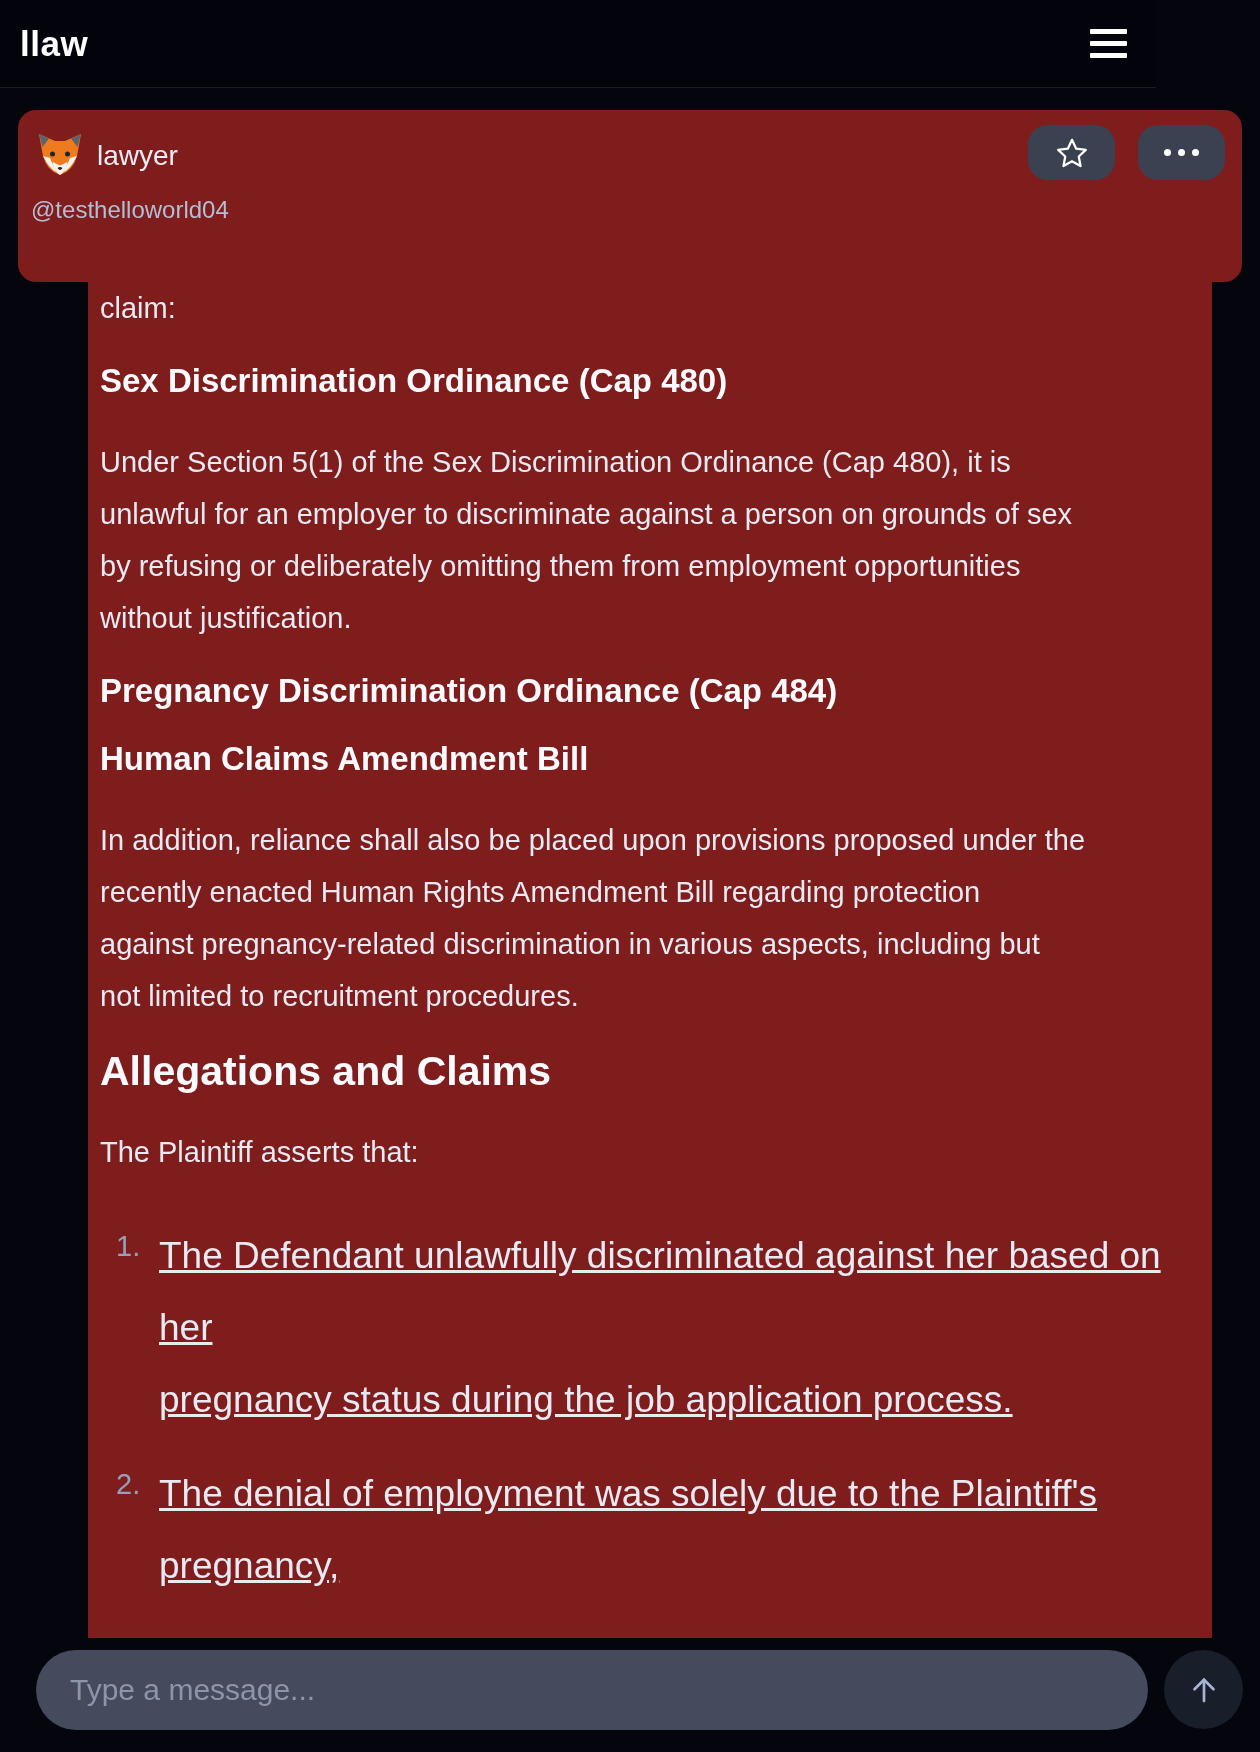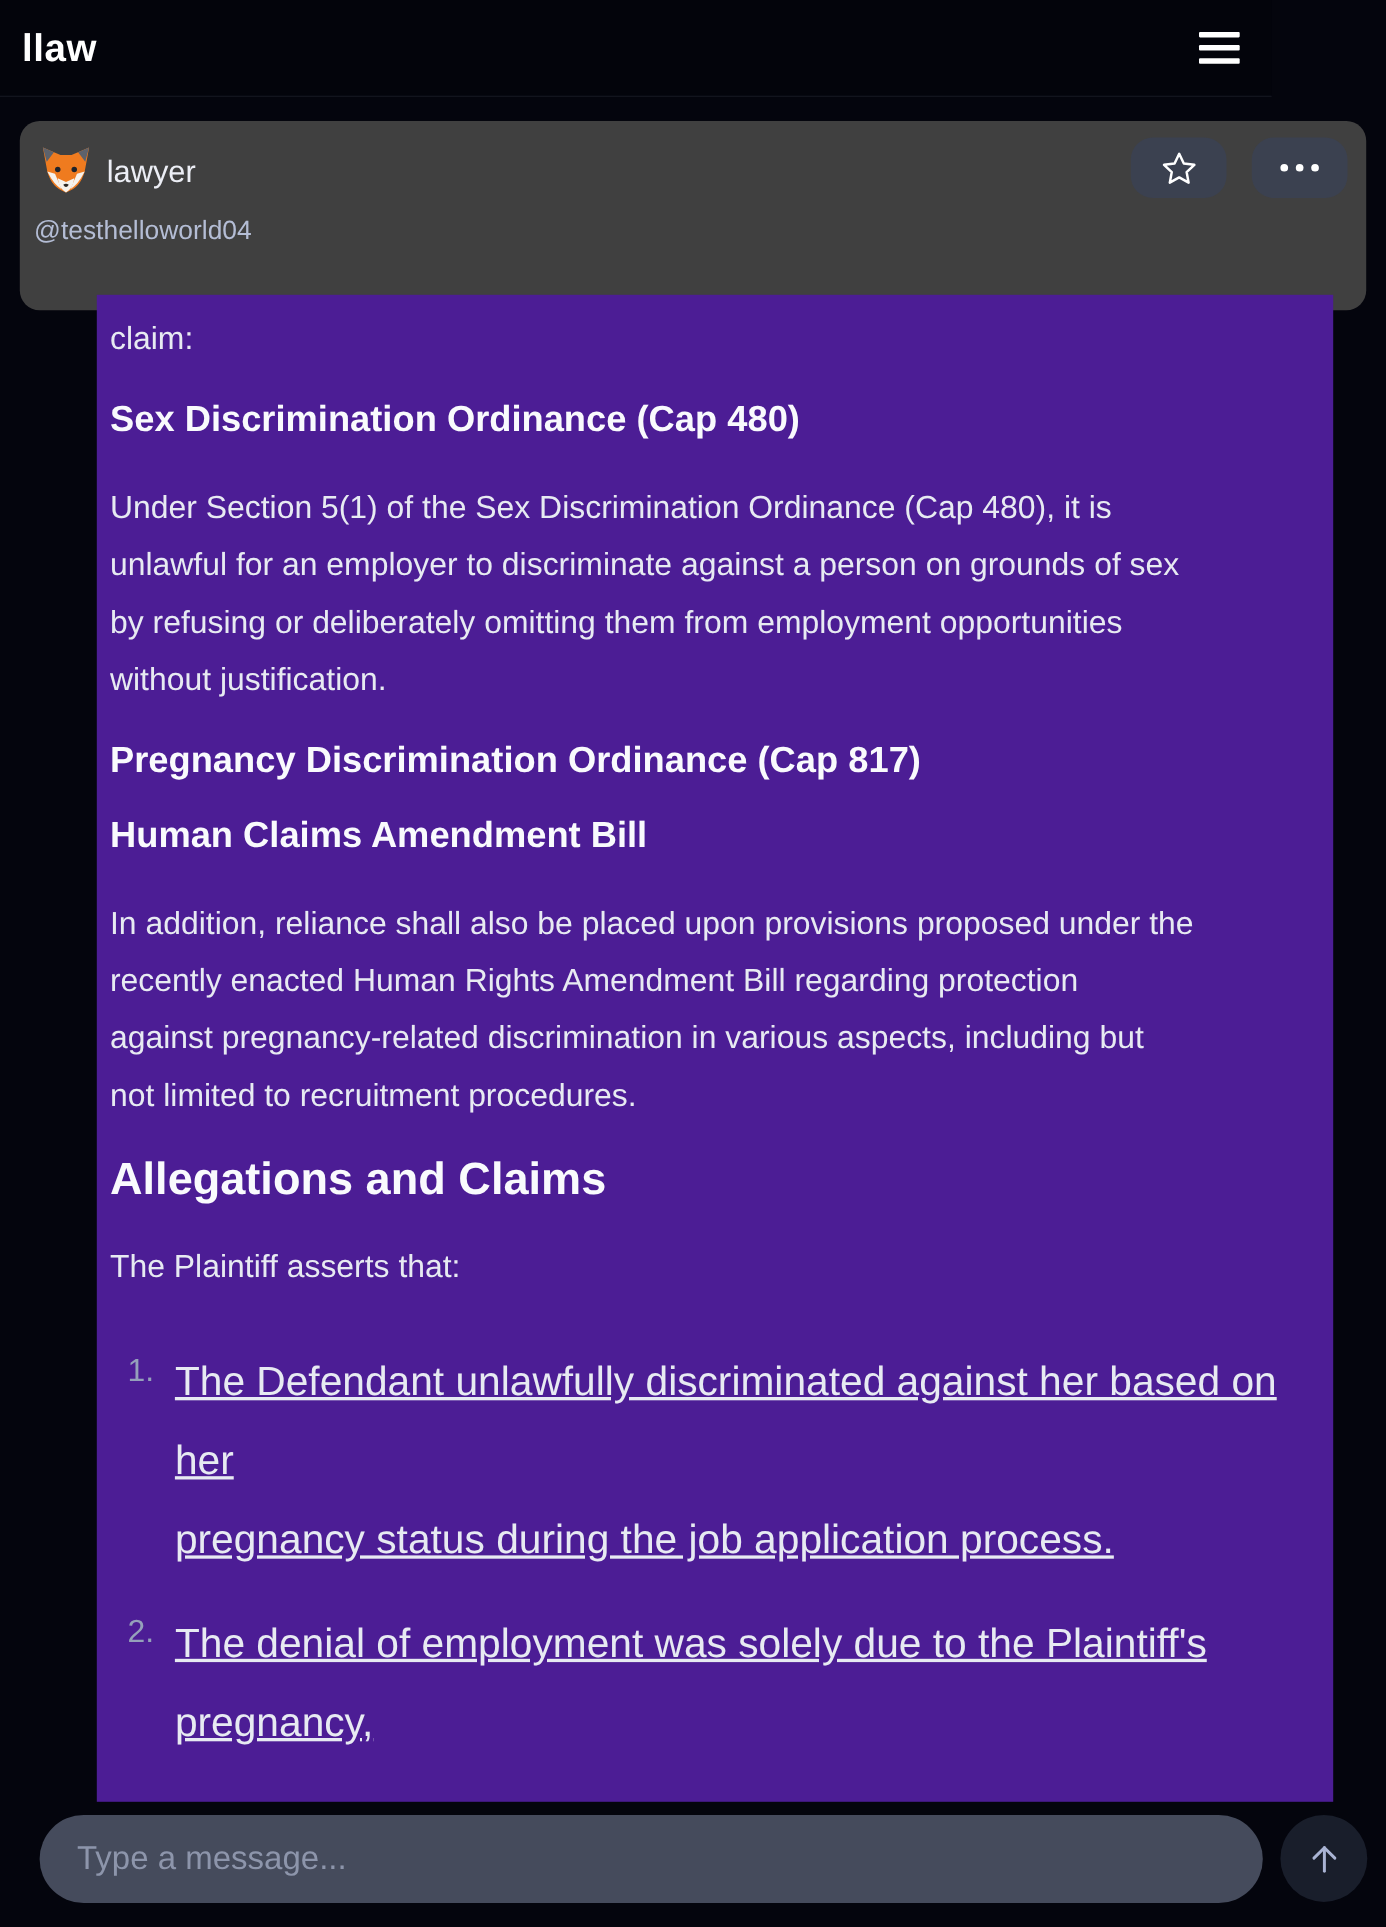--- a/index.html
+++ b/index.html
@@ -20,39 +20,39 @@
     padding: 0 22px 0 20px;
   }
   .app-title { font-size: 35px; font-weight: 700; color: #ffffff; letter-spacing: 0.5px; }
   .menu-btn { width: 44px; height: 40px; display: flex; flex-direction: column;
     justify-content: center; gap: 7px; background: transparent; border: none; cursor: pointer; }
   .menu-btn span { display: block; width: 37px; height: 5px; background: #ffffff; border-radius: 1px; }
 
   
   .card {
     position: absolute; top: 110px; left: 18px; width: 1224px; height: 172px;
-    background: #404040; border-radius: 18px;
+    background: #7f1d1d; border-radius: 18px;
   }
   .avatar { position: absolute; left: 18px; top: 20px; width: 48px; height: 48px; }
   .profile-name { position: absolute; left: 79px; top: 30px; font-size: 28px; color: #eceef5; }
   .profile-handle { position: absolute; left: 13px; top: 86px; font-size: 24px; color: #b4bdd5; }
   .card-btn {
     position: absolute; top: 15px; height: 55px; width: 87px;
     background: #3b4150; border: none; border-radius: 20px; cursor: pointer;
     display: flex; align-items: center; justify-content: center;
   }
   .btn-star { right: 127px; }
   .btn-more { right: 17px; }
   .dots { display: flex; gap: 7px; }
   .dots i { width: 7px; height: 7px; border-radius: 50%; background: #ffffff; }
 
   
   .bubble {
     position: absolute; left: 88px; top: 268px; width: 1124px; height: 1370px;
-    background: #4c1d95; overflow: hidden;
+    background: #7f1d1d; overflow: hidden;
     padding: 14px 24px 0 12px;
   }
   .bubble .intro { font-size: 29px; line-height: 52px; color: #e7eaf2; white-space: pre-line; }
   .bubble h3 { margin-top: 26px; font-size: 33px; line-height: 42px; font-weight: 700; color: #f9fafd; }
   .bubble h2 { margin-top: 24px; font-size: 41px; line-height: 50px; font-weight: 700; color: #f9fafd; }
   .bubble p.body { margin-top: 34px; font-size: 29px; line-height: 52px; color: #e7eaf2; white-space: pre-line; }
   .bubble p.lead { margin-top: 30px; font-size: 29px; line-height: 52px; color: #e7eaf2; }
   .bubble ol { margin-top: 42px; list-style: none; }
   .bubble li { display: flex; margin-bottom: 22px; }
   .bubble li .num { flex: none; width: 43px; margin-left: 16px; font-size: 29px;
@@ -120,21 +120,21 @@
 
 <div class="bubble">
   <p class="intro">claim:</p>
 
   <h3>Sex Discrimination Ordinance (Cap 480)</h3>
   <p class="body">Under Section 5(1) of the Sex Discrimination Ordinance (Cap 480), it is
 unlawful for an employer to discriminate against a person on grounds of sex
 by refusing or deliberately omitting them from employment opportunities
 without justification.</p>
 
-  <h3>Pregnancy Discrimination Ordinance (Cap 817)</h3>
+  <h3>Pregnancy Discrimination Ordinance (Cap 484)</h3>
 
   <h3>Human Claims Amendment Bill</h3>
   <p class="body">In addition, reliance shall also be placed upon provisions proposed under the
 recently enacted Human Rights Amendment Bill regarding protection
 against pregnancy-related discrimination in various aspects, including but
 not limited to recruitment procedures.</p>
 
   <h2>Allegations and Claims</h2>
   <p class="lead">The Plaintiff asserts that:</p>
 

